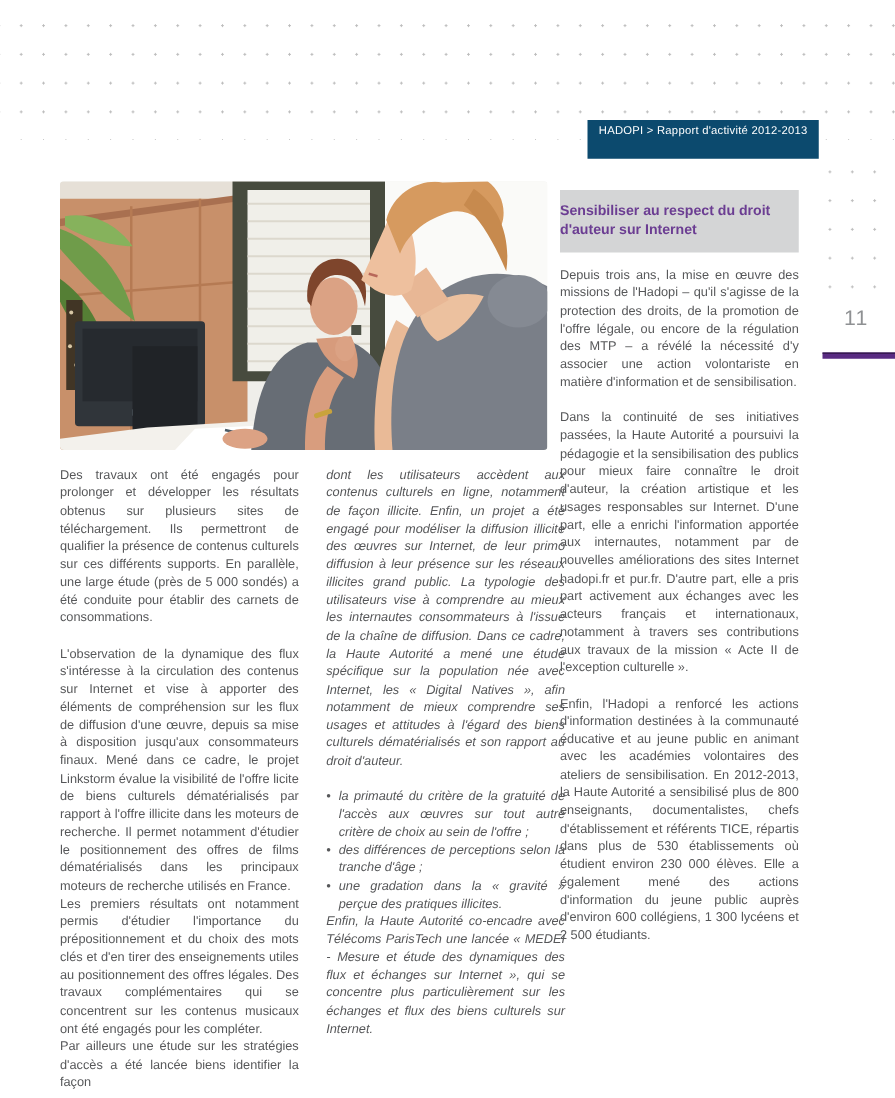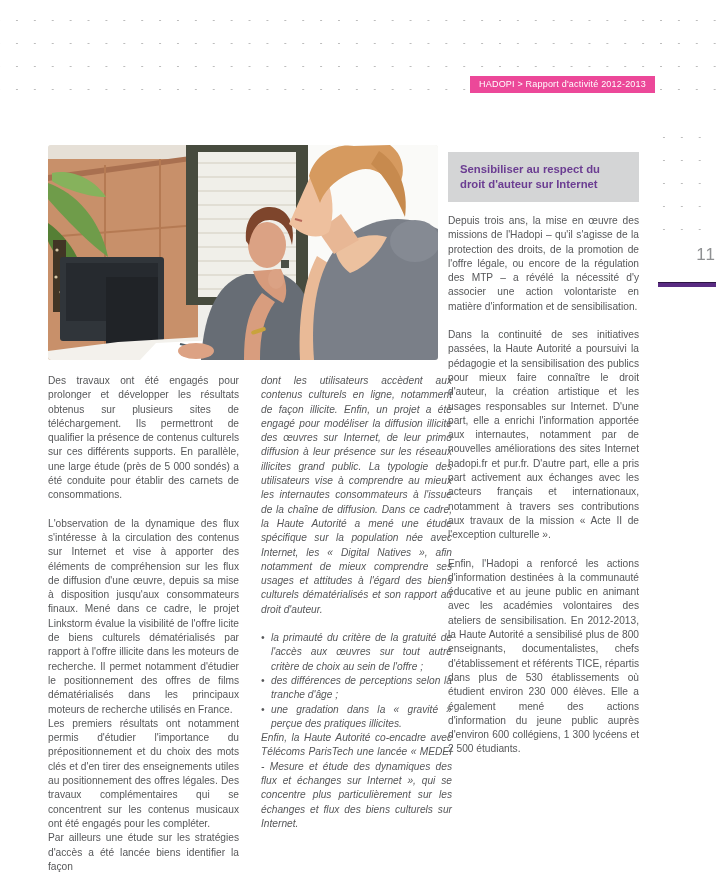--- a/index.html
+++ b/index.html
@@ -11,29 +11,29 @@
   
   .dots{
     position:absolute;
     background-image:radial-gradient(circle,#bdbdbd 0.9px,rgba(0,0,0,0) 1.1px);
     background-size:17.9px 23px;
   }
   .dots-top{left:0;top:0;width:716px;height:112px;background-position:8px 9px;}
   .dots-right{left:648px;top:118px;width:68px;height:132px;background-position:7px 8px;}
   
   .badge{
-    position:absolute;top:76px;right:61px;
-    background:#ec4899;color:#ffffff;
+    position:absolute;top:96px;right:61px;
+    background:#0c4a6e;color:#ffffff;
     font-size:9px;line-height:11px;letter-spacing:.2px;
-    padding:3px 9px 3px 9px;white-space:nowrap;
+    padding:3px 9px 17px 9px;white-space:nowrap;
   }
   
   .pagenum{
     position:absolute;left:654px;top:245px;width:62px;
-    text-align:right;font-size:17px;color:#8f9193;letter-spacing:1px;
+    text-align:center;font-size:17px;color:#8f9193;letter-spacing:1px;
   }
   .pagenum-rule{
     position:absolute;left:658px;top:282px;width:58px;height:4px;
     background:#592b82;border-top:1px solid #2e1444;
   }
   
   .photo{
     position:absolute;left:48px;top:145px;width:390px;height:215px;
     border-radius:3px;overflow:hidden;
   }
@@ -44,21 +44,21 @@
     margin:0 0 14px 0;font-size:10.2px;line-height:14.3px;
     text-align:justify;hyphens:auto;-webkit-hyphens:auto;
   }
   .col p.flow{margin-bottom:0;}
   .col-left{left:48px;}
   .col-middle{left:261px;font-style:italic;}
   .col-right{left:448px;top:152px;}
   .heading-box{
     box-sizing:border-box;width:191px;background:#d4d5d6;
     color:#6b3d92;font-weight:bold;font-size:11.3px;line-height:15px;
-    padding:10px 12px;margin-bottom:12px;
+    padding:10px 0;margin-bottom:12px;
   }
   .bullet-row{
     display:flex;font-size:10.2px;line-height:14.3px;
     text-align:justify;color:#565759;
   }
   .bullet-mark{flex:0 0 10px;}
   .bullet-text{flex:1;hyphens:auto;-webkit-hyphens:auto;}
 </style>
 </head>
 <body>

